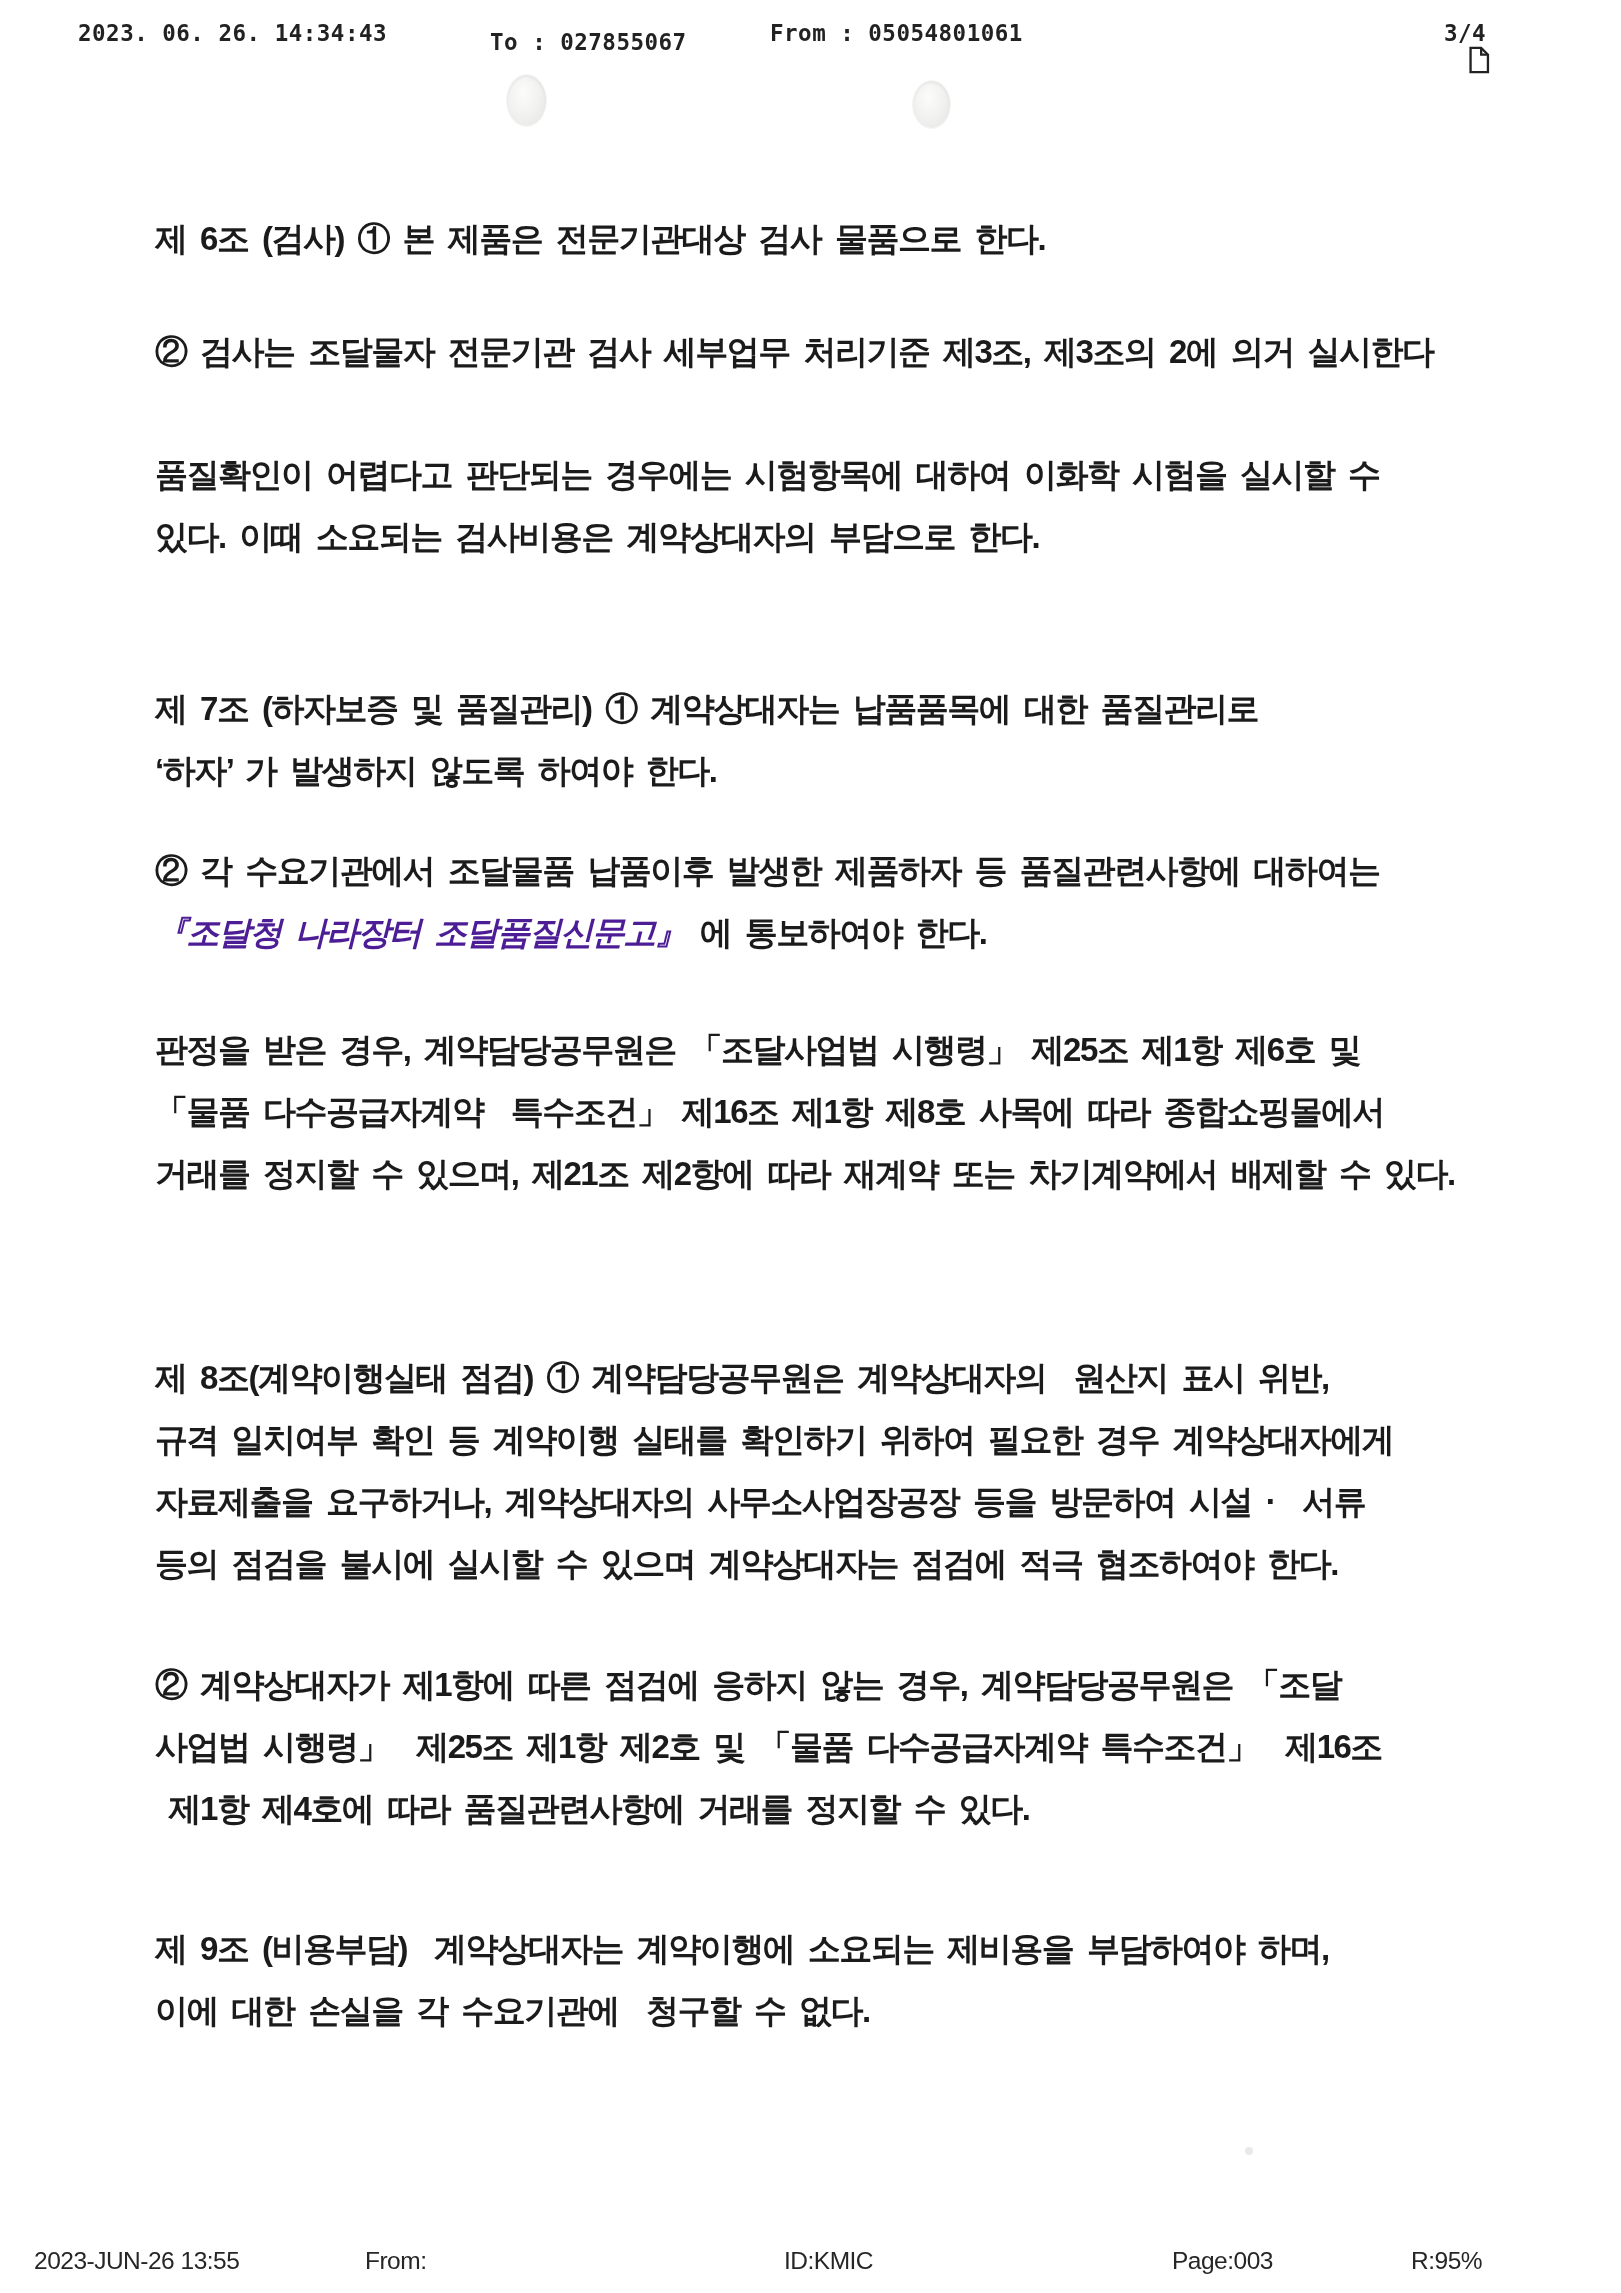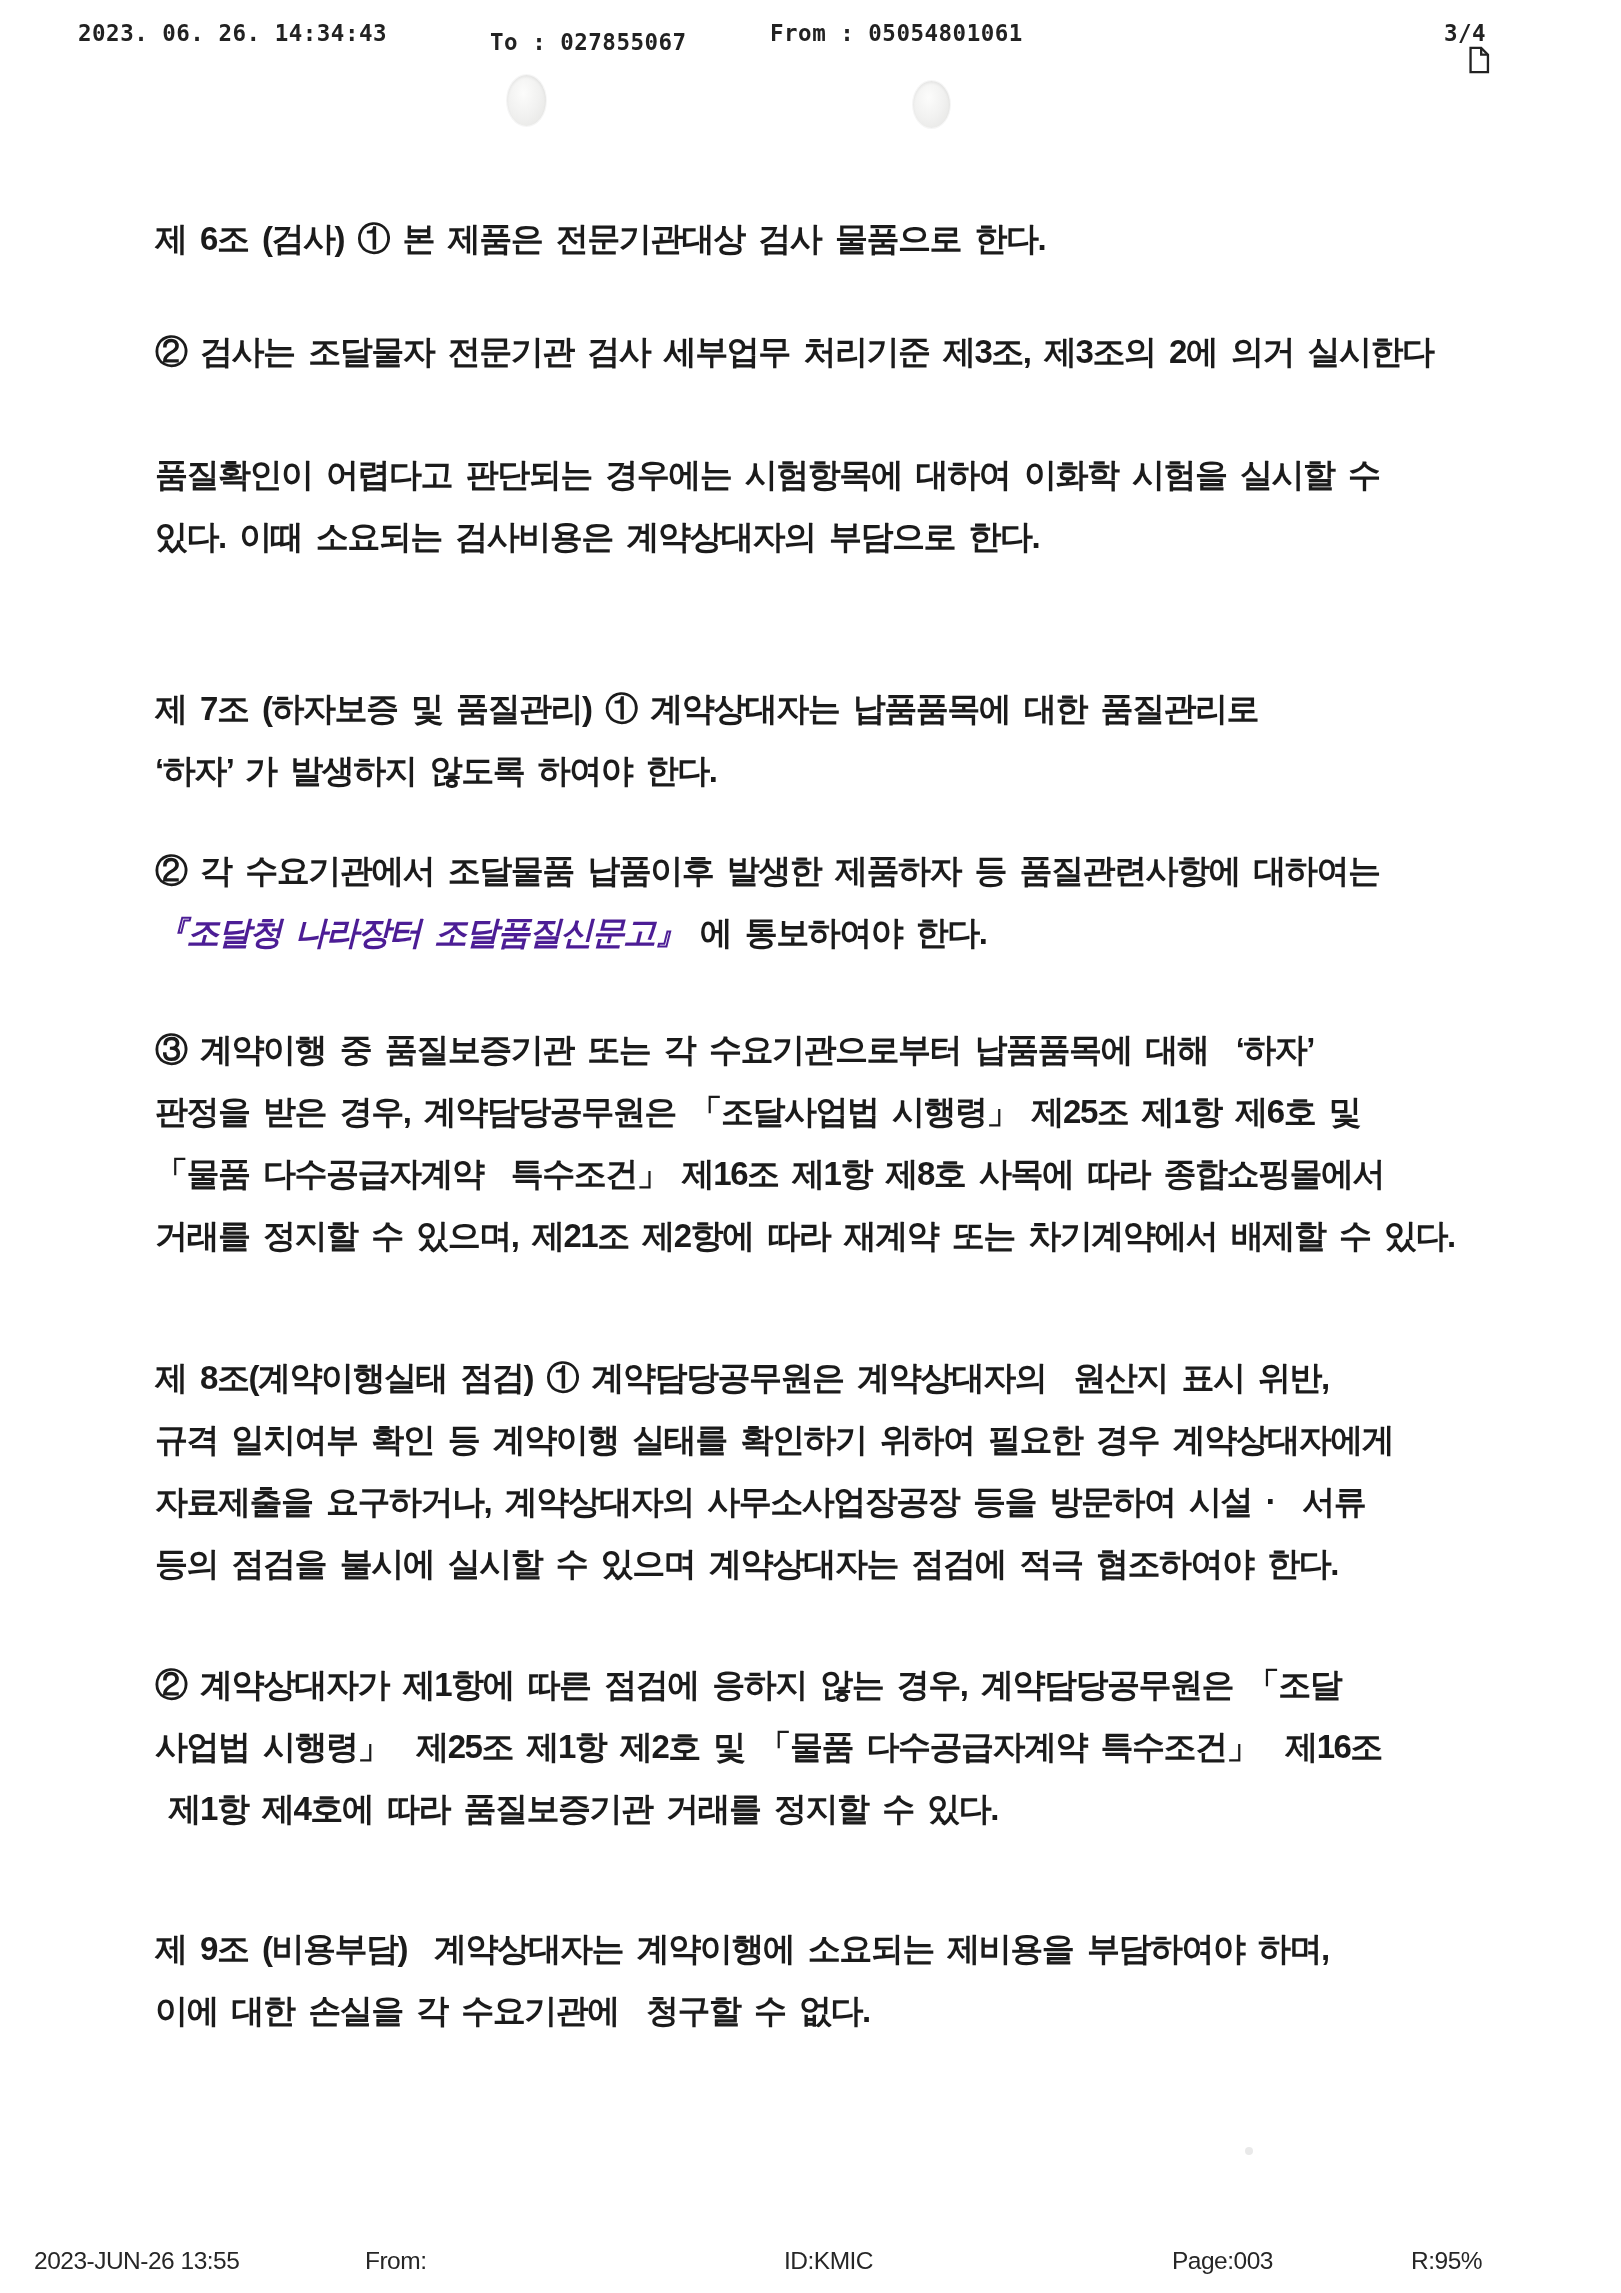--- a/index.html
+++ b/index.html
@@ -90,35 +90,34 @@
     </div>
     <div class="para para-4">
       <div class="line"><span class="head">제 7조 (하자보증 및 품질관리) </span><span>① 계약상대자는 납품품목에 대한 품질관리로</span></div>
       <div class="line"><span>‘하자’ 가 발생하지 않도록 하여야 한다.</span></div>
     </div>
     <div class="para para-5">
       <div class="line"><span>② 각 수요기관에서 조달물품 납품이후 발생한 제품하자 등 품질관련사항에 대하여는</span></div>
       <div class="line"><span class="green">『조달청 나라장터 조달품질신문고』</span><span> 에 통보하여야 한다.</span></div>
     </div>
     <div class="para para-6">
-      <div class="line"><span>③ 계약이행 중 품질보증기관 또는 각 수요기관으로부터 납품품목에 대해  ‘하자’</span></div>
       <div class="line"><span>판정을 받은 경우, 계약담당공무원은 「조달사업법 시행령」 제25조 제1항 제6호 및</span></div>
       <div class="line"><span>「물품 다수공급자계약  특수조건」 제16조 제1항 제8호 사목에 따라 종합쇼핑몰에서</span></div>
       <div class="line"><span>거래를 정지할 수 있으며, 제21조 제2항에 따라 재계약 또는 차기계약에서 배제할 수 있다.</span></div>
     </div>
     <div class="para para-7">
       <div class="line"><span class="head">제 8조(계약이행실태 점검) </span><span>① 계약담당공무원은 계약상대자의  원산지 표시 위반,</span></div>
       <div class="line"><span>규격 일치여부 확인 등 계약이행 실태를 확인하기 위하여 필요한 경우 계약상대자에게</span></div>
       <div class="line"><span>자료제출을 요구하거나, 계약상대자의 사무소사업장공장 등을 방문하여 시설 ·  서류</span></div>
       <div class="line"><span>등의 점검을 불시에 실시할 수 있으며 계약상대자는 점검에 적극 협조하여야 한다.</span></div>
     </div>
     <div class="para para-8">
       <div class="line"><span>② 계약상대자가 제1항에 따른 점검에 응하지 않는 경우, 계약담당공무원은 「조달</span></div>
       <div class="line"><span>사업법 시행령」  제25조 제1항 제2호 및 「물품 다수공급자계약 특수조건」  제16조</span></div>
-      <div class="line"><span> 제1항 제4호에 따라 품질보증기관 거래를 정지할 수 있다.</span></div>
+      <div class="line"><span> 제1항 제4호에 따라 품질관련사항에 거래를 정지할 수 있다.</span></div>
     </div>
     <div class="para para-9">
       <div class="line"><span class="head">제 9조 (비용부담) </span><span> 계약상대자는 계약이행에 소요되는 제비용을 부담하여야 하며,</span></div>
       <div class="line"><span>이에 대한 손실을 각 수요기관에  청구할 수 없다.</span></div>
     </div>
   </main>
 
 <div class="fax-footer">
   <span class="ftr-datetime">2023-JUN-26 13:55</span>
   <span class="ftr-from">From:</span>

